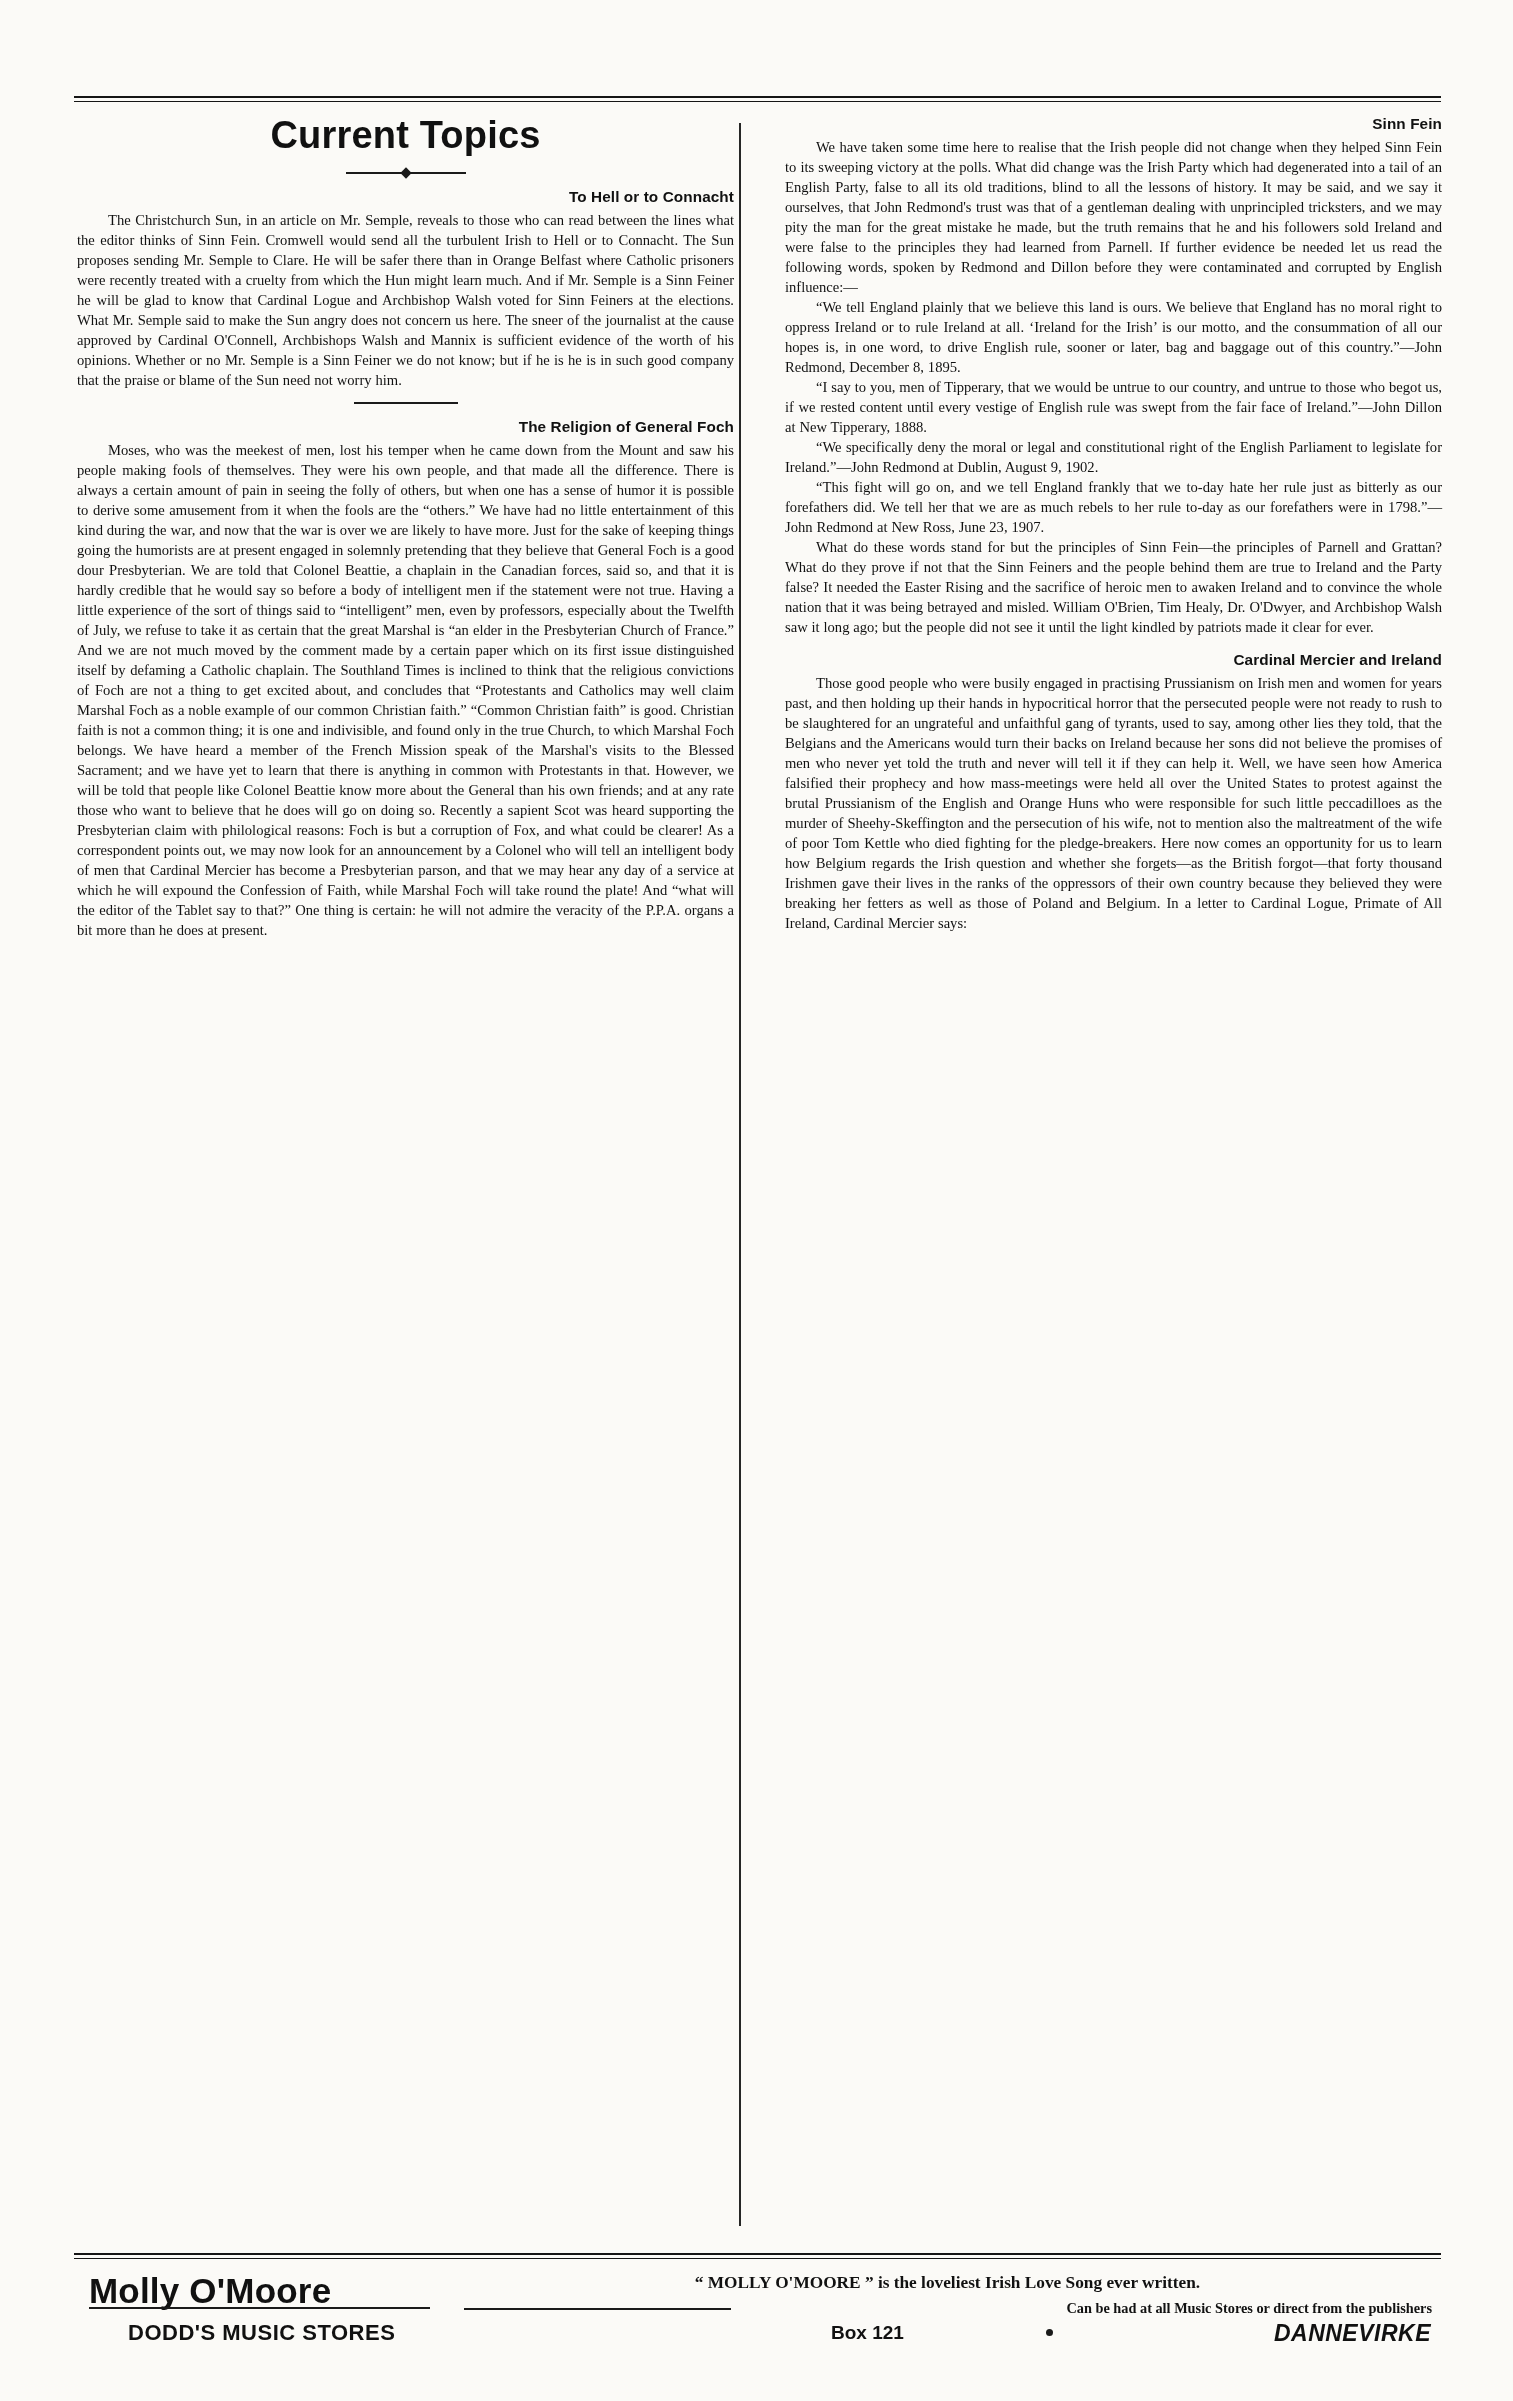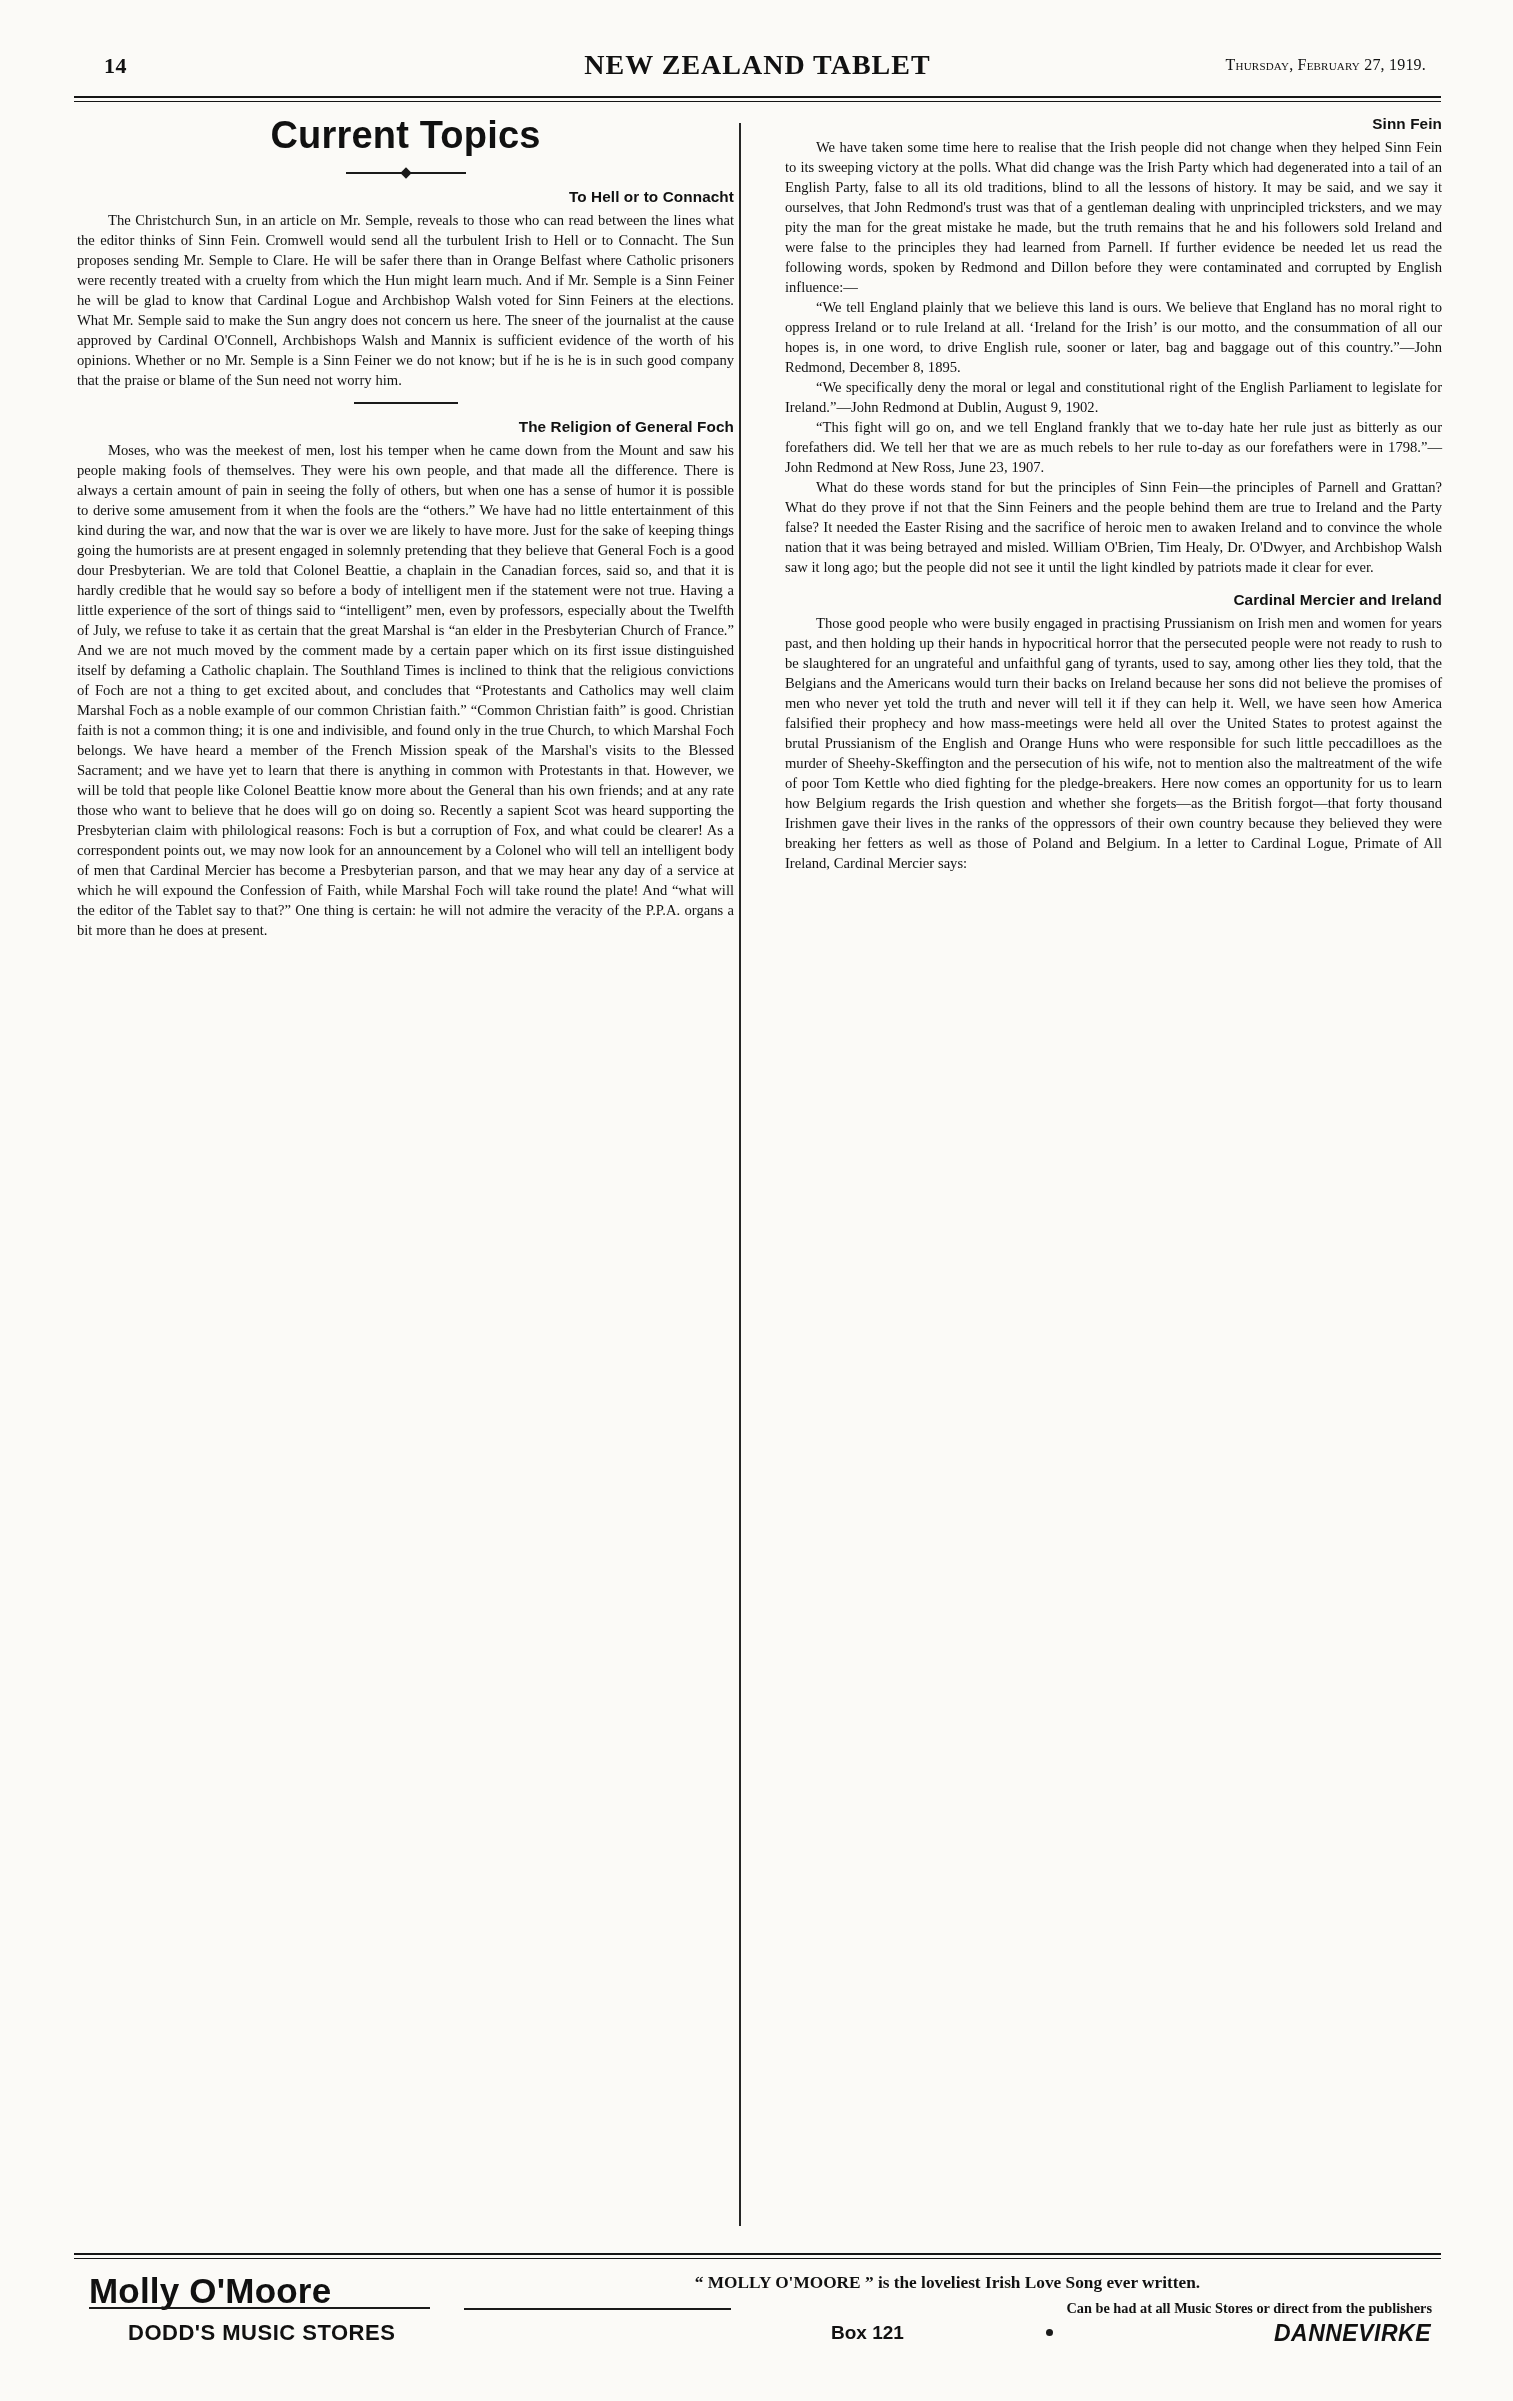--- a/index.html
+++ b/index.html
@@ -238,25 +238,20 @@
     font-size: 23px;
     letter-spacing: 0.5px;
     font-style: italic;
   }
 </style>
 </head>
 <body>
 
 <div class="page">
 
-  <div class="masthead">
-    <div class="folio">14</div>
-    <div class="paper-title">NEW ZEALAND TABLET</div>
-    <div class="issue-date">Thursday, February 27, 1919.</div>
-  </div>
 
   <div class="rule-double rule-top"></div>
 
   <div class="col-divider"></div>
 
   <div class="col col-left">
     <div class="headline-topics">Current Topics</div>
     <div class="ornament">
       <span class="dash"></span><span class="dia"></span><span class="dash"></span>
     </div>
@@ -267,20 +262,21 @@
     <div class="short-rule"></div>
 
     <div class="section-title">The Religion of General Foch</div>
     <p class="body">Moses, who was the meekest of men, lost his temper when he came down from the Mount and saw his people making fools of themselves. They were his own people, and that made all the difference. There is always a certain amount of pain in seeing the folly of others, but when one has a sense of humor it is possible to derive some amusement from it when the fools are the “others.” We have had no little entertainment of this kind during the war, and now that the war is over we are likely to have more. Just for the sake of keeping things going the humorists are at present engaged in solemnly pretending that they believe that General Foch is a good dour Presbyterian. We are told that Colonel Beattie, a chaplain in the Canadian forces, said so, and that it is hardly credible that he would say so before a body of intelligent men if the statement were not true. Having a little experience of the sort of things said to “intelligent” men, even by professors, especially about the Twelfth of July, we refuse to take it as certain that the great Marshal is “an elder in the Presbyterian Church of France.” And we are not much moved by the comment made by a certain paper which on its first issue distinguished itself by defaming a Catholic chaplain. The Southland Times is inclined to think that the religious convictions of Foch are not a thing to get excited about, and concludes that “Protestants and Catholics may well claim Marshal Foch as a noble example of our common Christian faith.” “Common Christian faith” is good. Christian faith is not a common thing; it is one and indivisible, and found only in the true Church, to which Marshal Foch belongs. We have heard a member of the French Mission speak of the Marshal's visits to the Blessed Sacrament; and we have yet to learn that there is anything in common with Protestants in that. However, we will be told that people like Colonel Beattie know more about the General than his own friends; and at any rate those who want to believe that he does will go on doing so. Recently a sapient Scot was heard supporting the Presbyterian claim with philological reasons: Foch is but a corruption of Fox, and what could be clearer! As a correspondent points out, we may now look for an announcement by a Colonel who will tell an intelligent body of men that Cardinal Mercier has become a Presbyterian parson, and that we may hear any day of a service at which he will expound the Confession of Faith, while Marshal Foch will take round the plate! And “what will the editor of the Tablet say to that?” One thing is certain: he will not admire the veracity of the P.P.A. organs a bit more than he does at present.</p>
   </div>
 
   <div class="col col-right">
     <div class="section-title first">Sinn Fein</div>
     <p class="body">We have taken some time here to realise that the Irish people did not change when they helped Sinn Fein to its sweeping victory at the polls. What did change was the Irish Party which had degenerated into a tail of an English Party, false to all its old traditions, blind to all the lessons of history. It may be said, and we say it ourselves, that John Redmond's trust was that of a gentleman dealing with unprincipled tricksters, and we may pity the man for the great mistake he made, but the truth remains that he and his followers sold Ireland and were false to the principles they had learned from Parnell. If further evidence be needed let us read the following words, spoken by Redmond and Dillon before they were contaminated and corrupted by English influence:—</p>
     <p class="body">“We tell England plainly that we believe this land is ours. We believe that England has no moral right to oppress Ireland or to rule Ireland at all. ‘Ireland for the Irish’ is our motto, and the consummation of all our hopes is, in one word, to drive English rule, sooner or later, bag and baggage out of this country.”—John Redmond, December 8, 1895.</p>
+    <p class="body">“I say to you, men of Tipperary, that we would be untrue to our country, and untrue to those who begot us, if we rested content until every vestige of English rule was swept from the fair face of Ireland.”—John Dillon at New Tipperary, 1888.</p>
     <p class="body">“We specifically deny the moral or legal and constitutional right of the English Parliament to legislate for Ireland.”—John Redmond at Dublin, August 9, 1902.</p>
     <p class="body">“This fight will go on, and we tell England frankly that we to-day hate her rule just as bitterly as our forefathers did. We tell her that we are as much rebels to her rule to-day as our forefathers were in 1798.”—John Redmond at New Ross, June 23, 1907.</p>
     <p class="body">What do these words stand for but the principles of Sinn Fein—the principles of Parnell and Grattan? What do they prove if not that the Sinn Feiners and the people behind them are true to Ireland and the Party false? It needed the Easter Rising and the sacrifice of heroic men to awaken Ireland and to convince the whole nation that it was being betrayed and misled. William O'Brien, Tim Healy, Dr. O'Dwyer, and Archbishop Walsh saw it long ago; but the people did not see it until the light kindled by patriots made it clear for ever.</p>
 
     <div class="section-title">Cardinal Mercier and Ireland</div>
     <p class="body">Those good people who were busily engaged in practising Prussianism on Irish men and women for years past, and then holding up their hands in hypocritical horror that the persecuted people were not ready to rush to be slaughtered for an ungrateful and unfaithful gang of tyrants, used to say, among other lies they told, that the Belgians and the Americans would turn their backs on Ireland because her sons did not believe the promises of men who never yet told the truth and never will tell it if they can help it. Well, we have seen how America falsified their prophecy and how mass-meetings were held all over the United States to protest against the brutal Prussianism of the English and Orange Huns who were responsible for such little peccadilloes as the murder of Sheehy-Skeffington and the persecution of his wife, not to mention also the maltreatment of the wife of poor Tom Kettle who died fighting for the pledge-breakers. Here now comes an opportunity for us to learn how Belgium regards the Irish question and whether she forgets—as the British forgot—that forty thousand Irishmen gave their lives in the ranks of the oppressors of their own country because they believed they were breaking her fetters as well as those of Poland and Belgium. In a letter to Cardinal Logue, Primate of All Ireland, Cardinal Mercier says:</p>
   </div>
 
   <div class="rule-double rule-bottom"></div>
 

